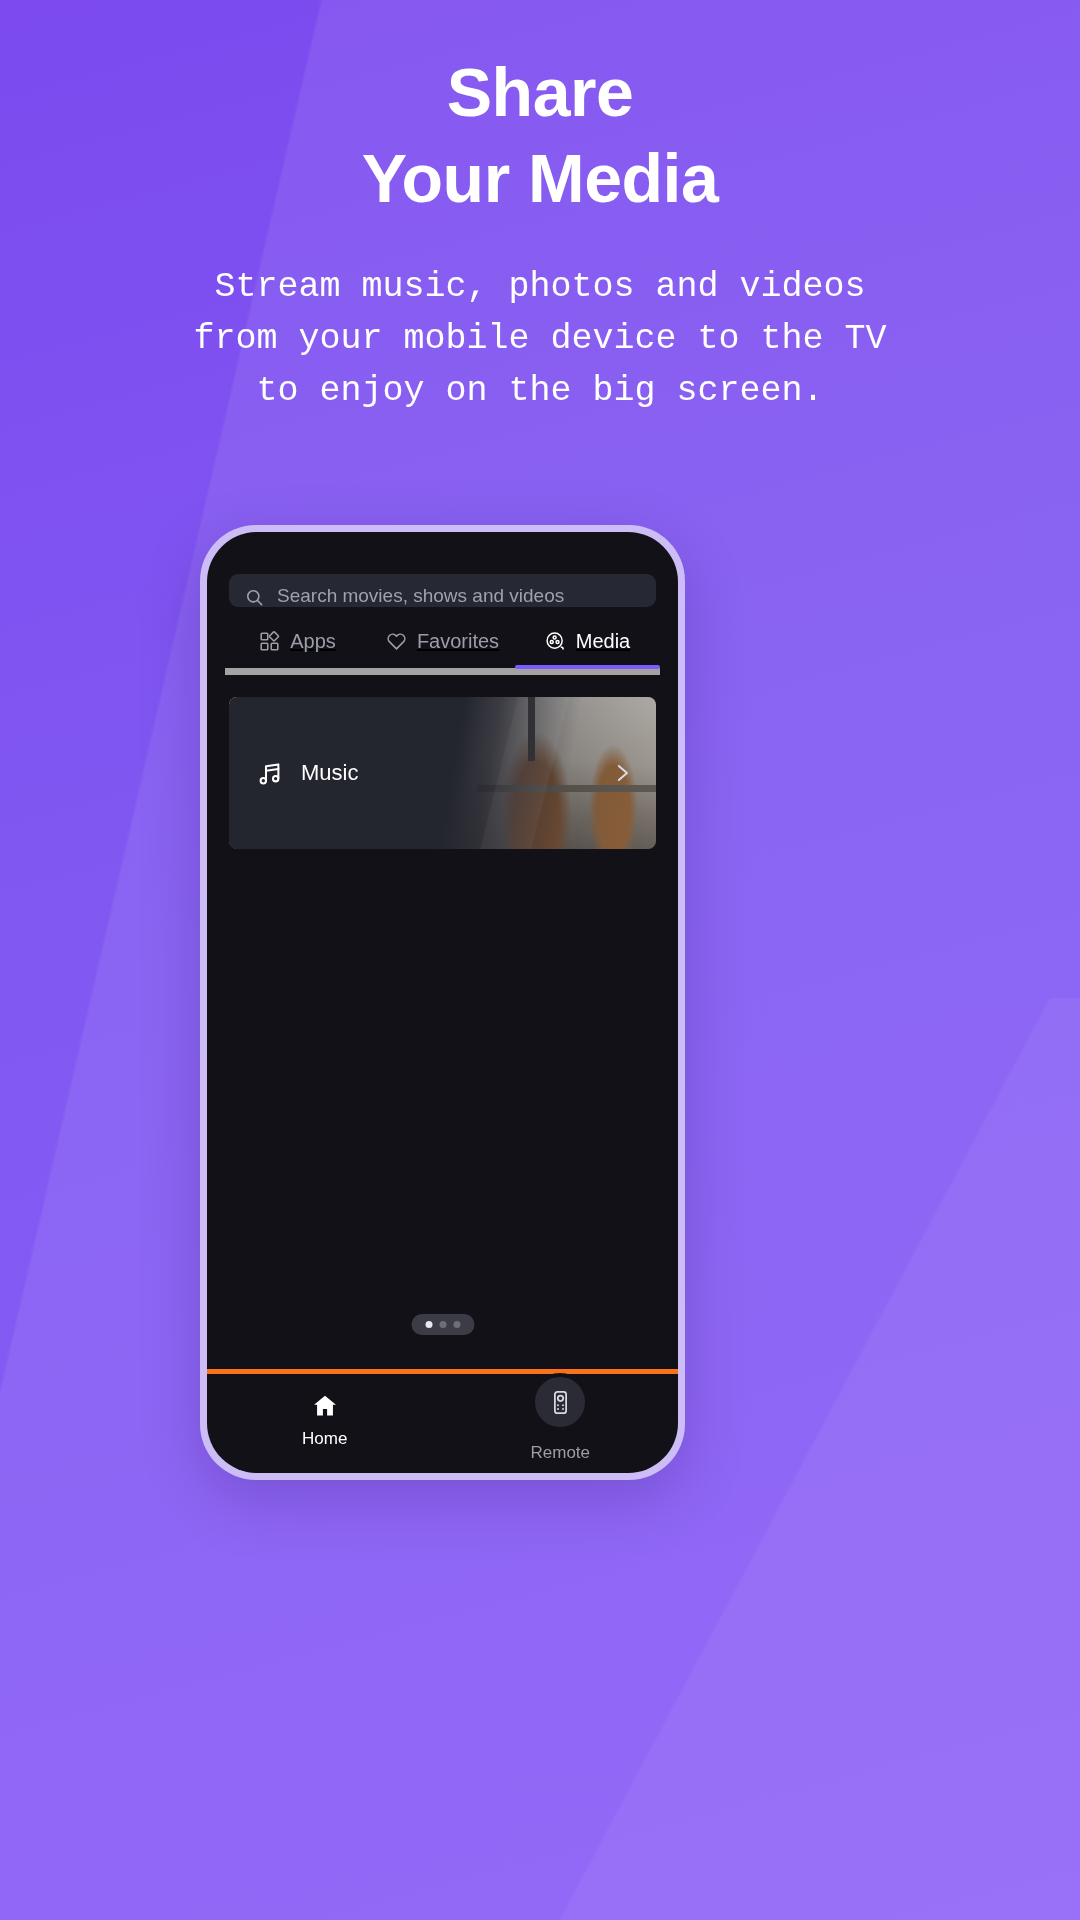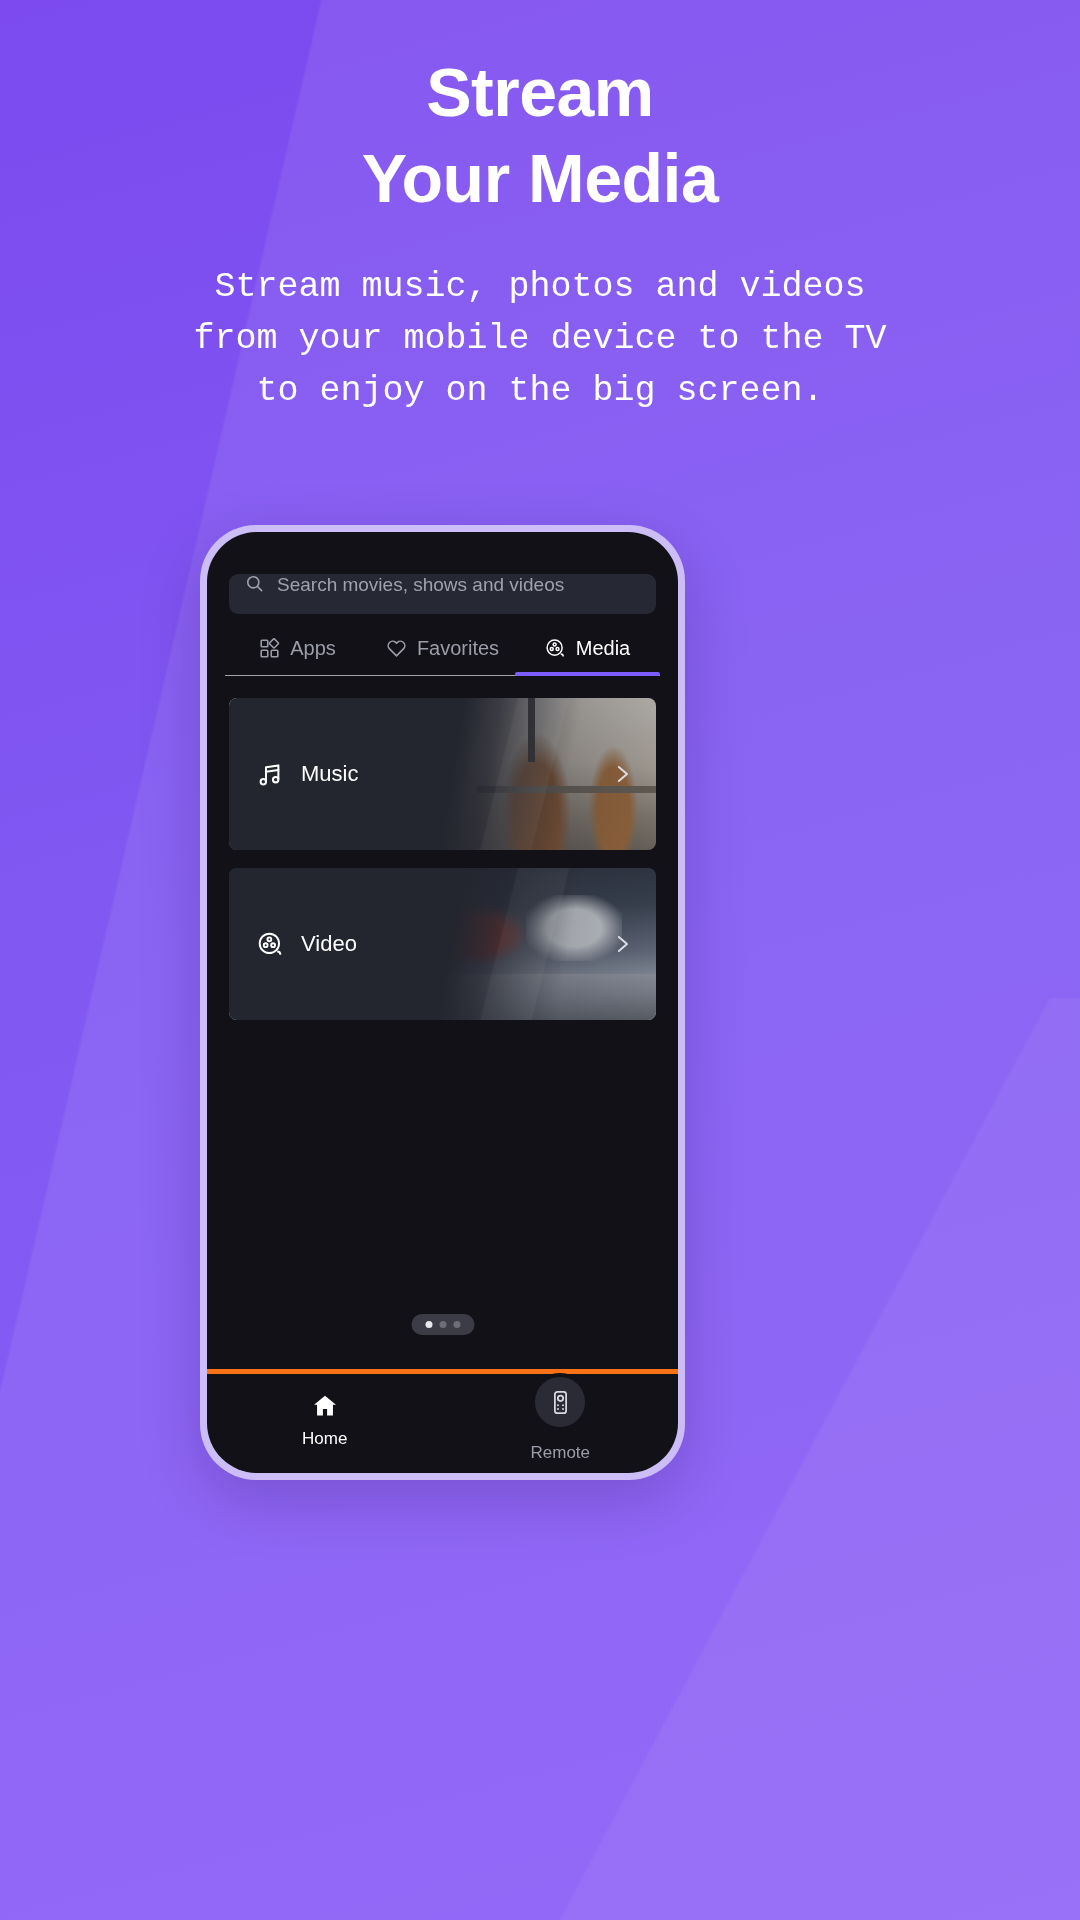--- a/index.html
+++ b/index.html
@@ -62,41 +62,42 @@
     border-radius:50px;
     background:#121118;
     overflow:hidden;
     position:relative;
     display:flex; flex-direction:column;
   }
 
   
   #search-bar {
     margin:42px 22px 0;
-    height:40px;
+    height:33px;
     background:#262833;
     border-radius:9px;
-    display:flex; align-items:flex-start;
+    display:flex; align-items:flex-end;
     padding:0 16px;
     flex:none;
   }
   #search-bar .s-ico { width:19px; height:19px; flex:none; }
   #search-placeholder {
     margin-left:13px;
     color:#9FA1AC;
     font-size:19px;
     white-space:nowrap;
   }
 
   
   #tabs {
     margin:23px 18px 0;
     display:flex;
-    border-bottom:1px solid #a3a3a3;
+    border-bottom:7px solid #a3a3a3;
     flex:none;
+    text-decoration:underline;
   }
   .tab {
     flex:1;
     display:flex; align-items:center; justify-content:center;
     gap:10px;
     padding-bottom:15px;
     position:relative;
     color:#9B9DA8;
     font-size:20px;
   }
@@ -232,21 +233,21 @@
 </head>
 <body>
 
 <div id="promo-bg">
   <div class="wedge-a"></div>
   <div class="wedge-b"></div>
 </div>
 
 <div id="promo-text">
   <h1 id="headline">
-    <span class="hl-line">Stream</span>
+    <span class="hl-line">Share</span>
     <span class="hl-line">Your Media</span>
   </h1>
   <p id="subtitle">Stream music, photos and videos from your mobile device to the TV to enjoy on the big screen.</p>
 </div>
 
 <div id="phone">
   <div id="phone-screen">
 
     <div id="search-bar">
       <svg class="s-ico" viewBox="0 0 24 24" fill="none" stroke="#9FA1AC" stroke-width="2" stroke-linecap="round">
@@ -301,41 +302,20 @@
             <circle cx="16.6" cy="16.6" r="2.4"></circle>
           </svg>
           <span class="card-label">Music</span>
         </div>
         <svg class="card-chevron" viewBox="0 0 12 24" fill="none" stroke="#DCDCE4" stroke-width="1.7" stroke-linecap="round" stroke-linejoin="round">
           <polyline points="2,6 9,12 2,18"></polyline>
         </svg>
       </div>
 
 
-      <div class="media-card">
-        <div class="card-photo ph-video">
-          <div class="p-blur"></div>
-            <div class="p-desk"></div>
-        </div>
-        <div class="card-shade"></div>
-        <div class="card-streak"></div>
-        <div class="card-row">
-          <svg class="c-ico" viewBox="0 0 24 24" fill="none" stroke="#FFFFFF" stroke-width="1.7" stroke-linejoin="round">
-            <circle cx="11" cy="11" r="8.6"></circle>
-            <circle cx="11" cy="7.4" r="1.7"></circle>
-            <circle cx="7.7" cy="12.6" r="1.7"></circle>
-            <circle cx="14.3" cy="12.6" r="1.7"></circle>
-            <path d="M18 18.2c1.6 0 2.8 1.2 2.8 2.8"></path>
-          </svg>
-          <span class="card-label">Video</span>
-        </div>
-        <svg class="card-chevron" viewBox="0 0 12 24" fill="none" stroke="#DCDCE4" stroke-width="1.7" stroke-linecap="round" stroke-linejoin="round">
-          <polyline points="2,6 9,12 2,18"></polyline>
-        </svg>
-      </div>
     </div>
 
     <div id="screen-spacer">
       <div id="page-pill">
         <span class="pdot on"></span>
         <span class="pdot"></span>
         <span class="pdot"></span>
       </div>
     </div>
 

